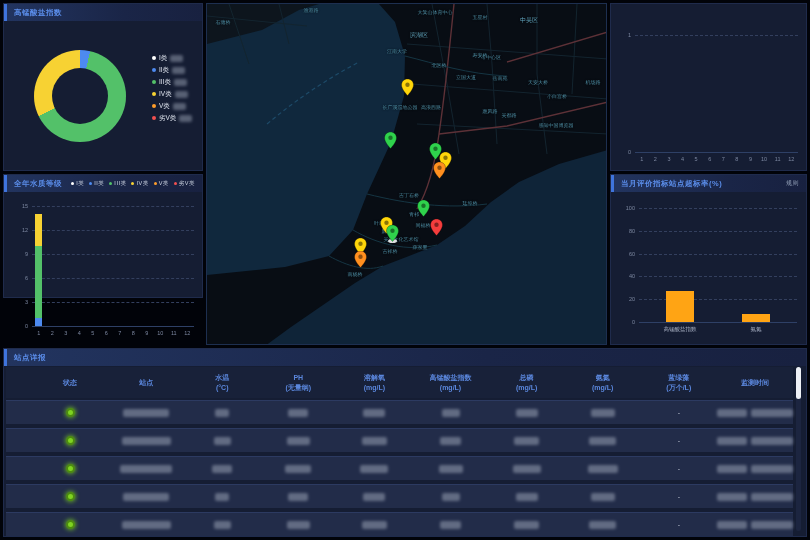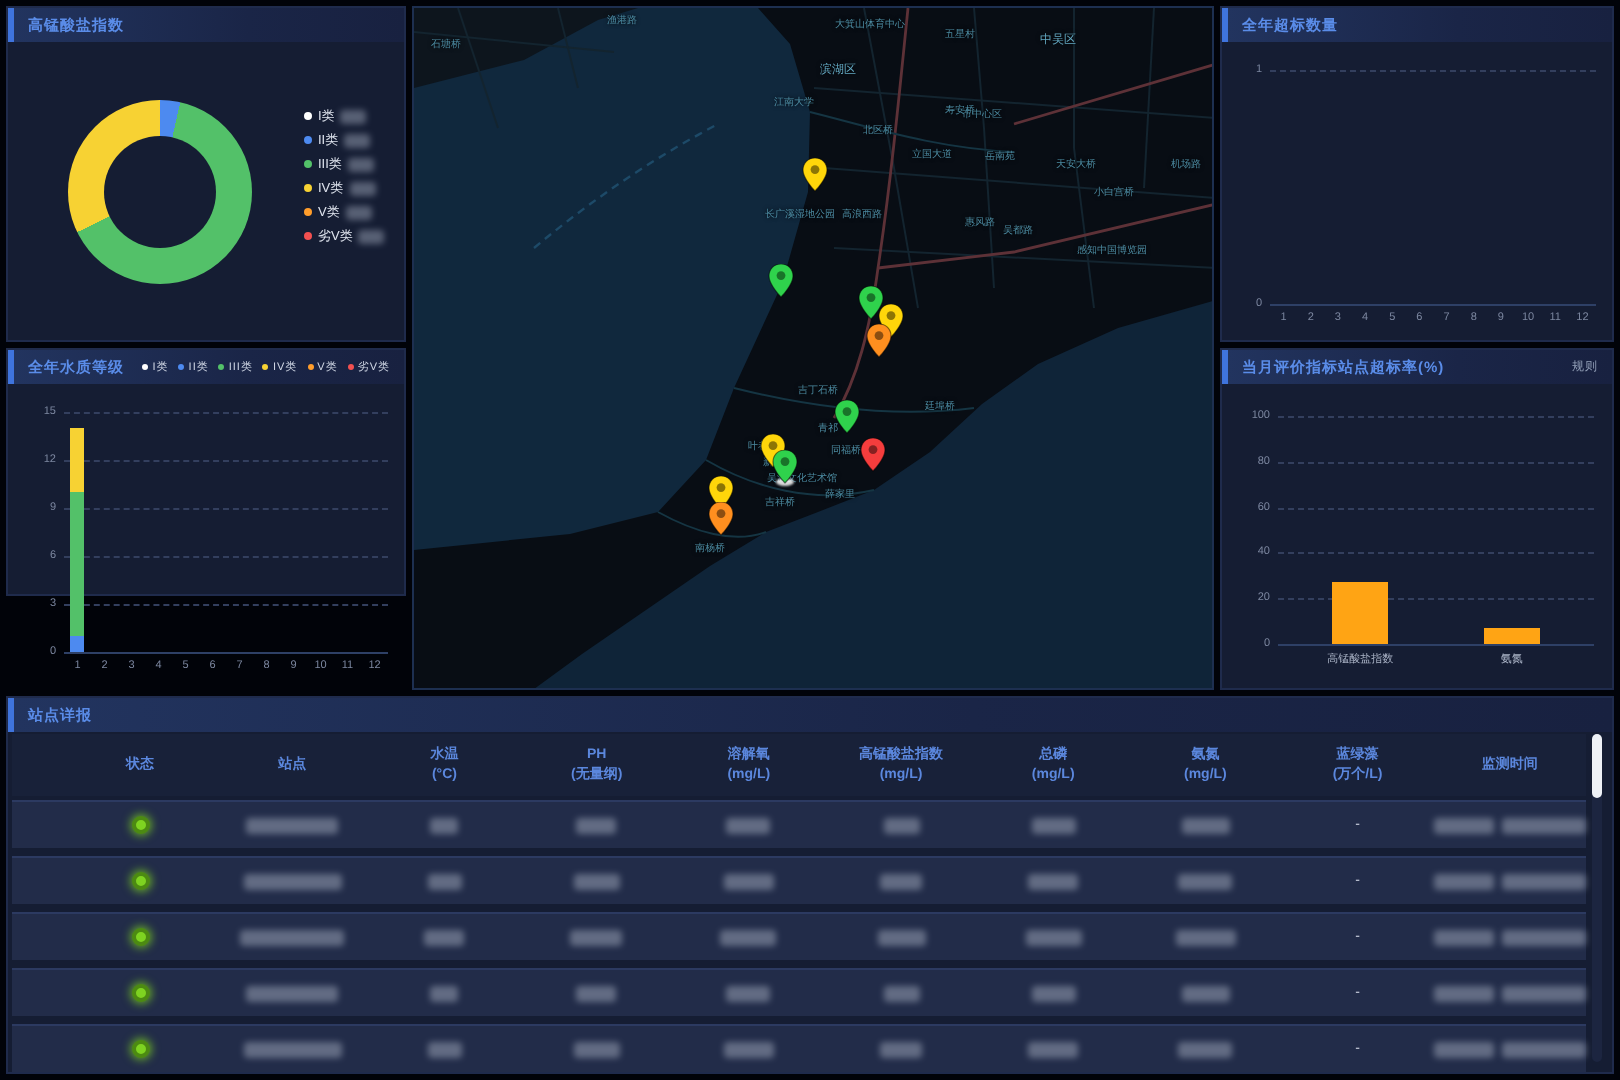--- a/index.html
+++ b/index.html
@@ -306,23 +306,20 @@
         <div class="pin" style="left: 146.5px; top: 247px;">
           <svg width="13" height="17" viewBox="0 0 13 17">
             <path d="M6.5 0C3 0 .5 2.6.5 6c0 4.4 6 10.5 6 10.5S12.5 10.4 12.5 6C12.5 2.6 10 0 6.5 0z" fill="#ff8f1f" stroke="rgba(0,0,0,.5)" stroke-width=".6"></path>
             <circle cx="6.5" cy="5.8" r="2.2" fill="rgba(0,0,0,.45)"></circle>
           </svg>
         </div>
       </div>
   </div>
 
   <div class="panel" style="left:610px;top:3px;width:197px;height:168px">
-    <div class="ptitle">
-      <span>全年超标数量</span>
-    </div>
     <div class="plot" id="plot-exceed" style="left:24px;top:31px;width:163px;height:117px">
         <div class="gline solid" style="top: 117px;"></div>
         <div class="ylab" style="top: 117px;">0</div>
         <div class="gline" style="top: 0px;"></div>
         <div class="ylab" style="top: 0px;">1</div>
         <div class="xlab" style="left: 6.79167px;">1</div>
         <div class="xlab" style="left: 20.375px;">2</div>
         <div class="xlab" style="left: 33.9583px;">3</div>
         <div class="xlab" style="left: 47.5417px;">4</div>
         <div class="xlab" style="left: 61.125px;">5</div>

